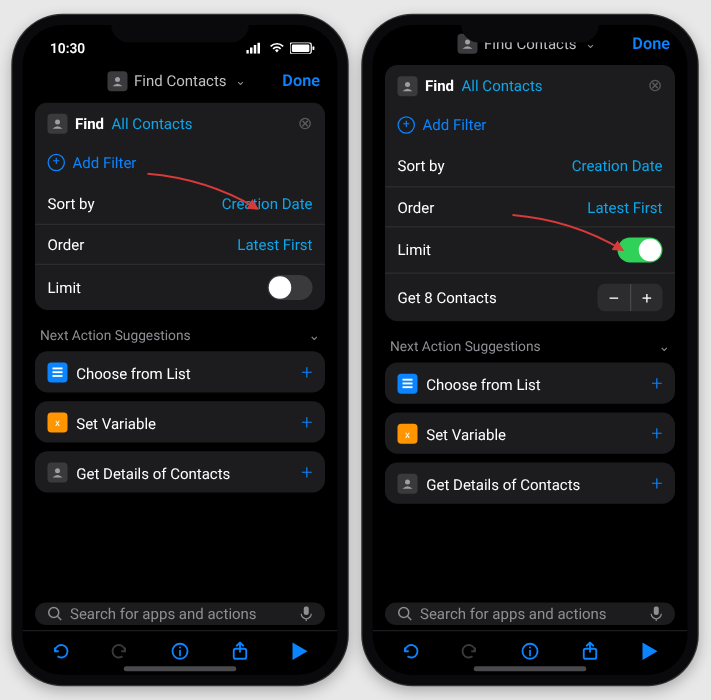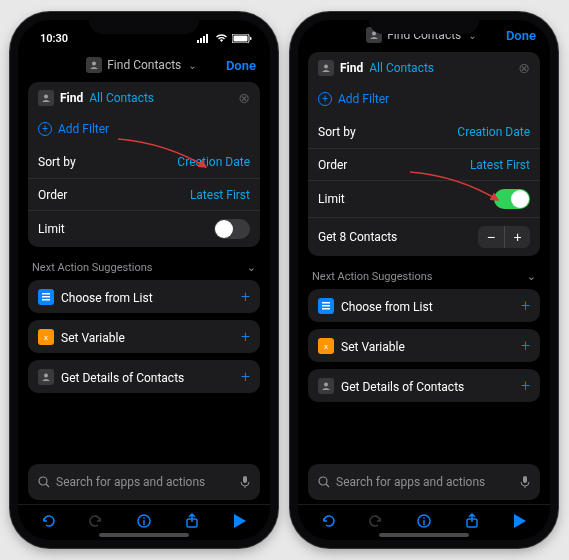--- a/index.html
+++ b/index.html
@@ -143,21 +143,21 @@
   .sg-left { display:flex; align-items:flex-end; gap:7px; }
   .sg-icon { width:16px; height:16px; border-radius:3px; display:flex; align-items:center; justify-content:center; }
   .sg-icon.blue { background:#0a84ff; }
   .sg-icon.orange { background:#ff9500; }
   .sg-icon.gray { background:#3a3a3c; }
   .sg-plus { color:#0a84ff; font-size:16px; font-weight:300; }
   .sg-label { color:#fff; font-size:12px; }
 
   .searchbar {
     margin: 0 10px 4px;
-    background:#1c1c1e; border-radius:10px; height:36px;
+    background:#1c1c1e; border-radius:10px; height:18px;
     display:flex; align-items:center; padding:0 10px; gap:6px;
   }
   .searchbar .ph { color:#8e8e93; font-size:12px; flex:1; }
   .searchbar .mic { color:#8e8e93; }
 
   .toolbar {
     height:36px; display:flex; justify-content:space-around; align-items:center;
     padding:0 6px 4px; border-top: 0.5px solid #1c1c1e;
   }
   .tb-btn { color:#0a84ff; width:28px; display:flex; justify-content:center; }

